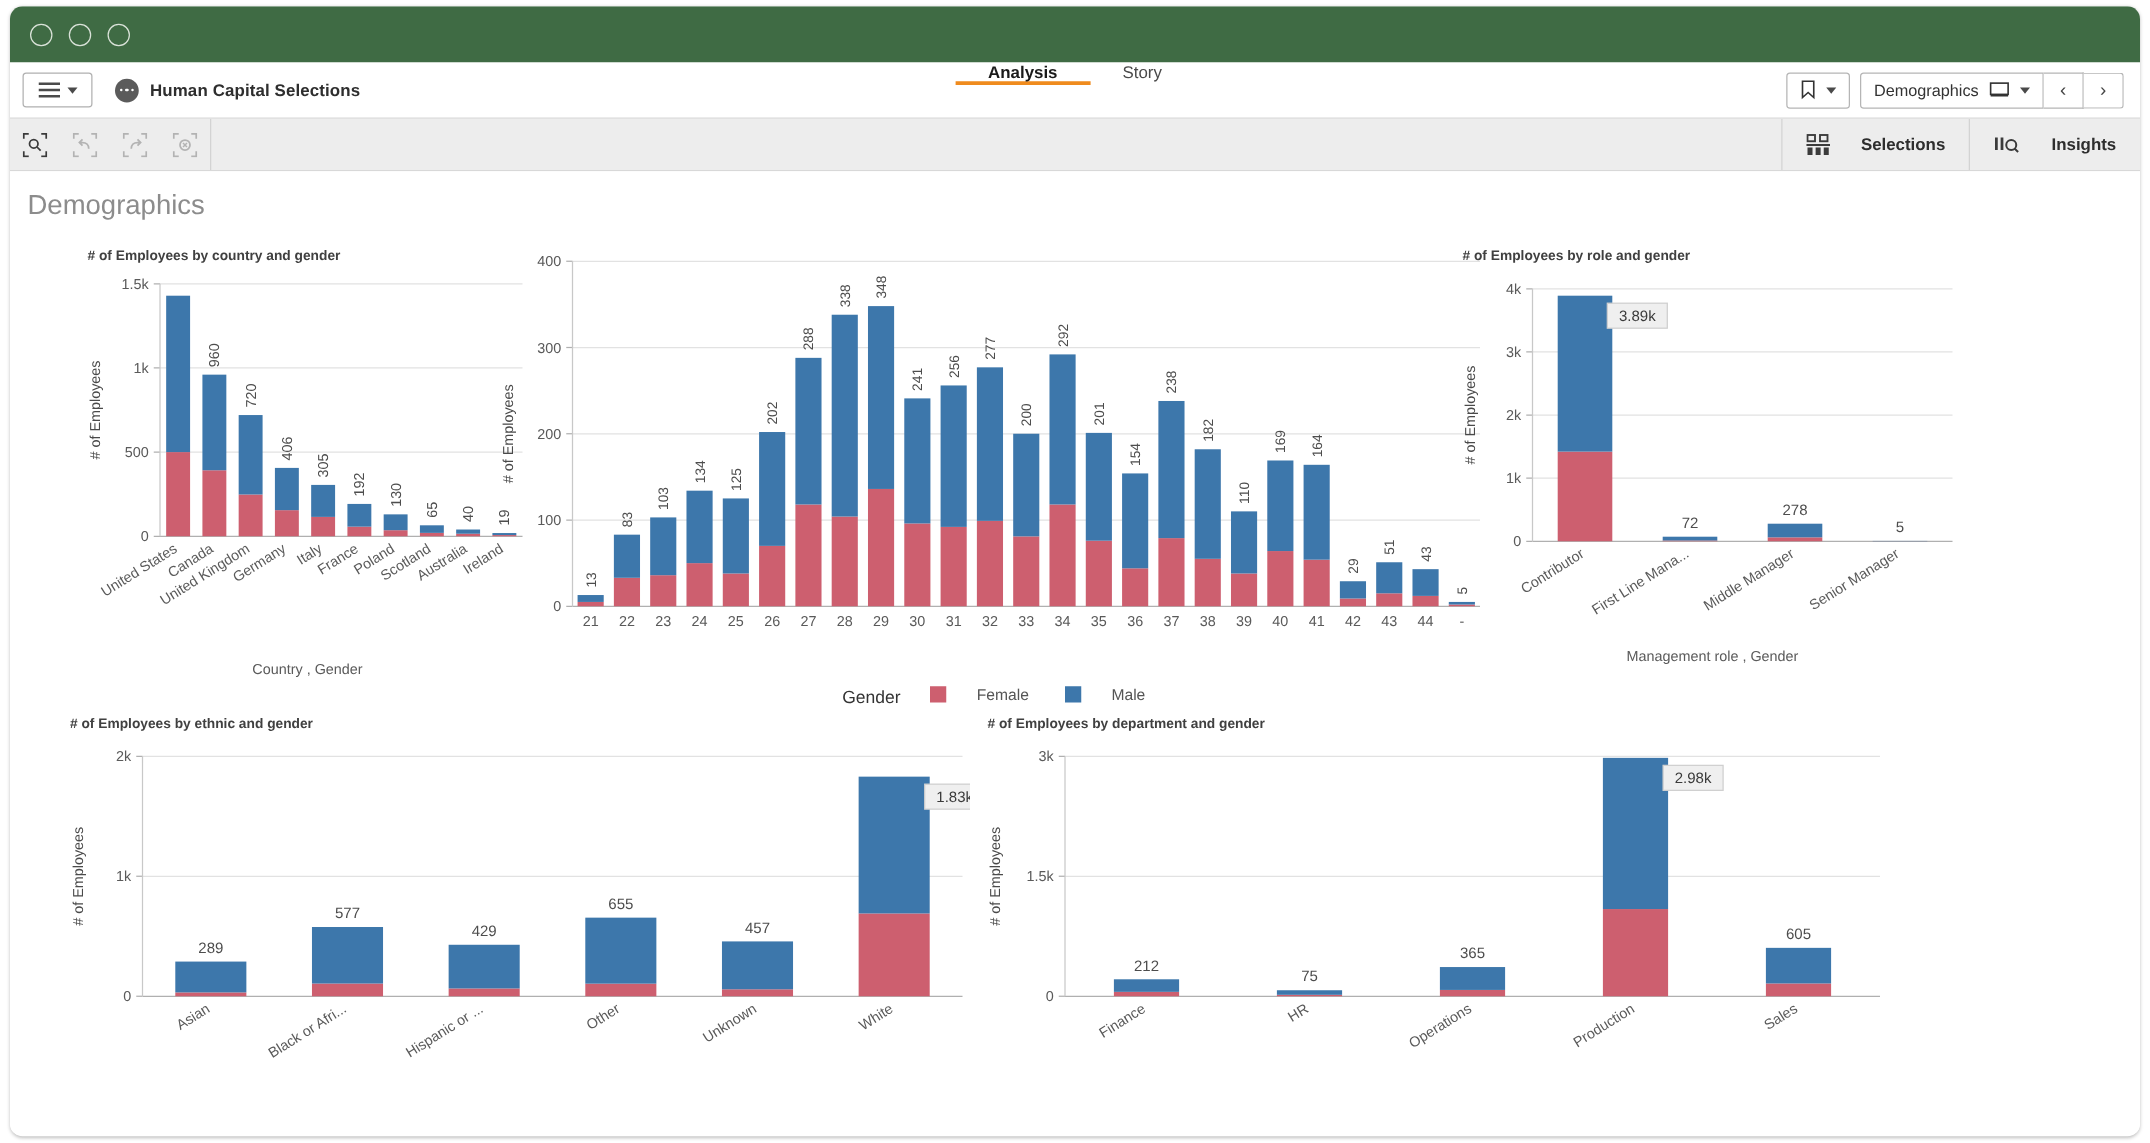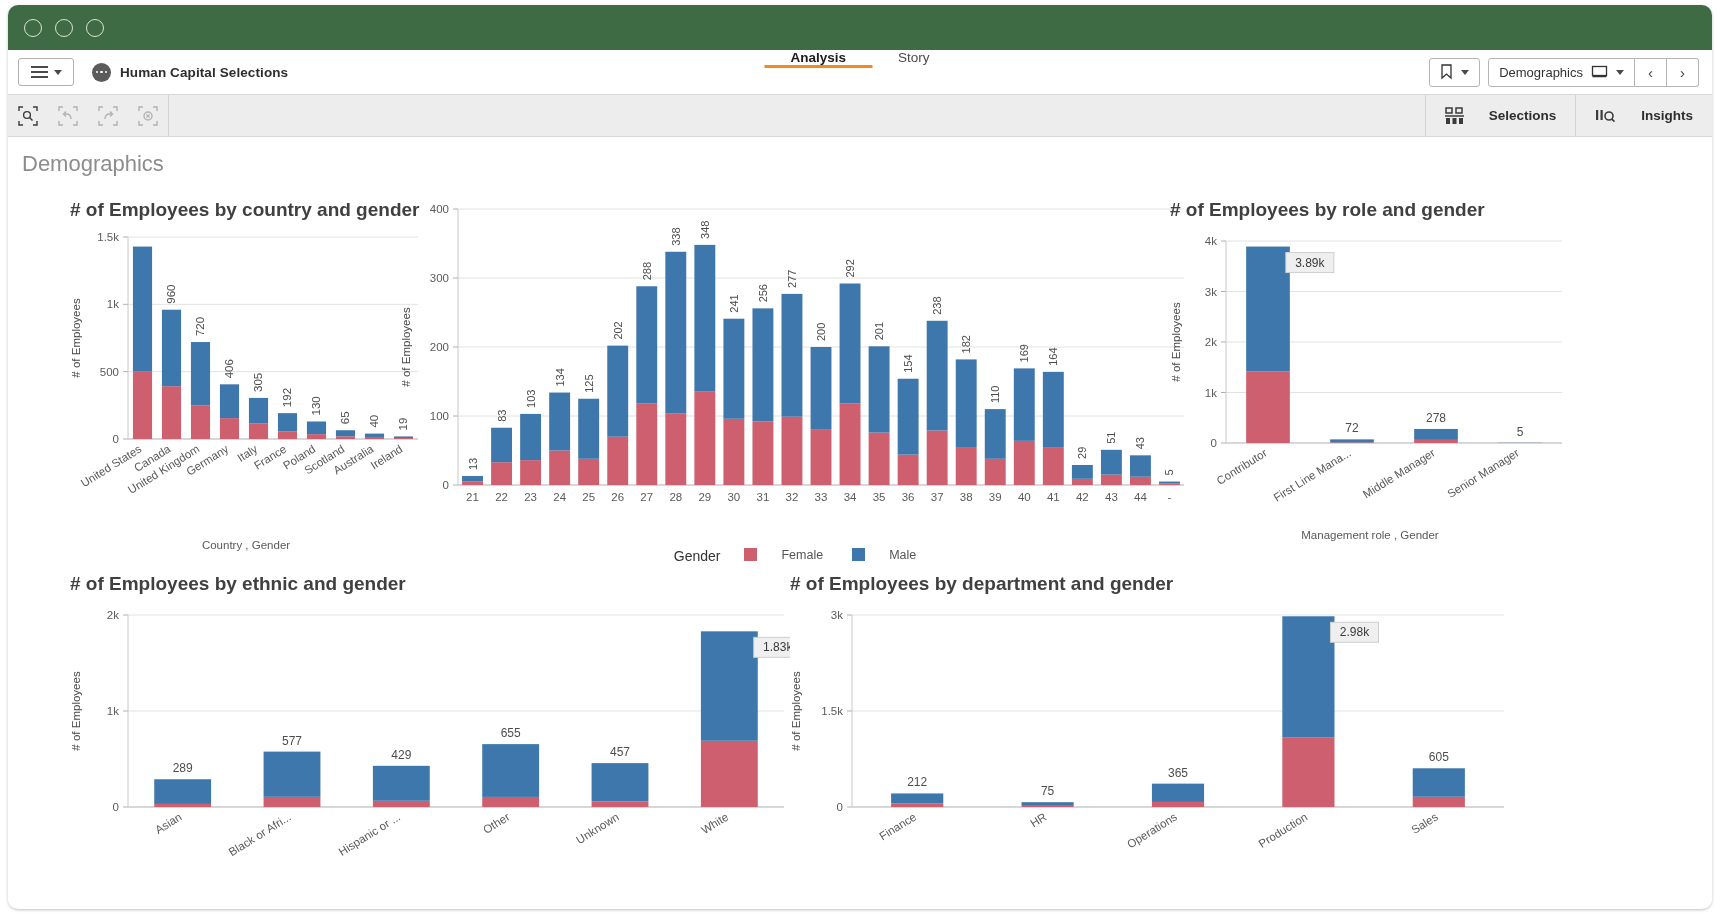--- a/index.html
+++ b/index.html
@@ -66,21 +66,21 @@
   .sel-divider{ width:1px; background:#d3d3d3; align-self:stretch; margin:0; }
   .selright{ margin-left:auto; display:flex; align-items:stretch; }
   .selbtn{
     display:flex;align-items:center;gap:25px;padding:0 19px;font-size:13.5px;color:#2e2e2e;cursor:pointer;
     border-left:1px solid #d3d3d3; font-weight:bold;
   }
   
   .sheet{ position:relative; height:771px; background:#fff; }
   .sheet-title{ font-size:22px; color:#8c8c8c; padding:14px 0 0 14px; font-weight:normal; }
   .chart{ position:absolute; }
-  .chart-title{ font-size:19px; font-weight:bold; color:#404040; margin-bottom:8px; }
+  .chart-title{ font-size:11px; font-weight:bold; color:#404040; margin-bottom:8px; }
   .plot{ position:relative; }
   svg text{ font-family:"Liberation Sans", sans-serif; }
   .legend{ display:flex; gap:24px; font-size:13px; color:#3f3f3f; }
   .legend .sw{ width:13px;height:13px;display:inline-block; }
   .legend .lbl{ font-size:12.5px; color:#555; }
   .axis-title{ font-size:11.5px; color:#5a5a5a; text-align:center; }
 </style>
 </head>
 <body>
 
@@ -493,21 +493,21 @@
               <rect x="328.16" y="213.9495" width="43.68" height="0.050499999999999545" fill="#cd5f6f"></rect>
               <rect x="328.16" y="213.7475" width="43.68" height="0.20199999999999818" fill="#3d77ab"></rect>
             </g>
             <text x="350" y="206.7475" text-anchor="middle" font-size="12" fill="#4d4d4d">5</text>
             <text x="350" y="226" font-size="11.5" fill="#5a5a5a" text-anchor="end" transform="rotate(-32,350,226)">Senior Manager</text>
             <text x="10" y="113" text-anchor="middle" font-size="11.5" fill="#4a4a4a" transform="rotate(-90,10,113)"># of Employees</text>
           </svg></div>
       <div class="axis-title" style="width:400px; margin-top:8px;">Management role , Gender</div>
     </div>
 
-    <div class="chart" style="left:62px; top:436px; width:720px;">
+    <div class="chart" style="left:48px; top:436px; width:720px;">
       <div class="chart-title"># of Employees by ethnic and gender</div>
       <div id="plot-ethnic" class="plot"><svg width="720" height="260">
             <line x1="58" y1="204" x2="714" y2="204" stroke="#b0b0b0" stroke-width="1"></line>
             <line x1="53" y1="204" x2="58" y2="204" stroke="#b0b0b0" stroke-width="1"></line>
             <text x="49" y="208" text-anchor="end" font-size="11.5" fill="#5a5a5a">0</text>
             <line x1="58" y1="108" x2="714" y2="108" stroke="#e2e2e2" stroke-width="1"></line>
             <line x1="53" y1="108" x2="58" y2="108" stroke="#b0b0b0" stroke-width="1"></line>
             <text x="49" y="112" text-anchor="end" font-size="11.5" fill="#5a5a5a">1k</text>
             <line x1="58" y1="12" x2="714" y2="12" stroke="#e2e2e2" stroke-width="1"></line>
             <line x1="53" y1="12" x2="58" y2="12" stroke="#b0b0b0" stroke-width="1"></line>

